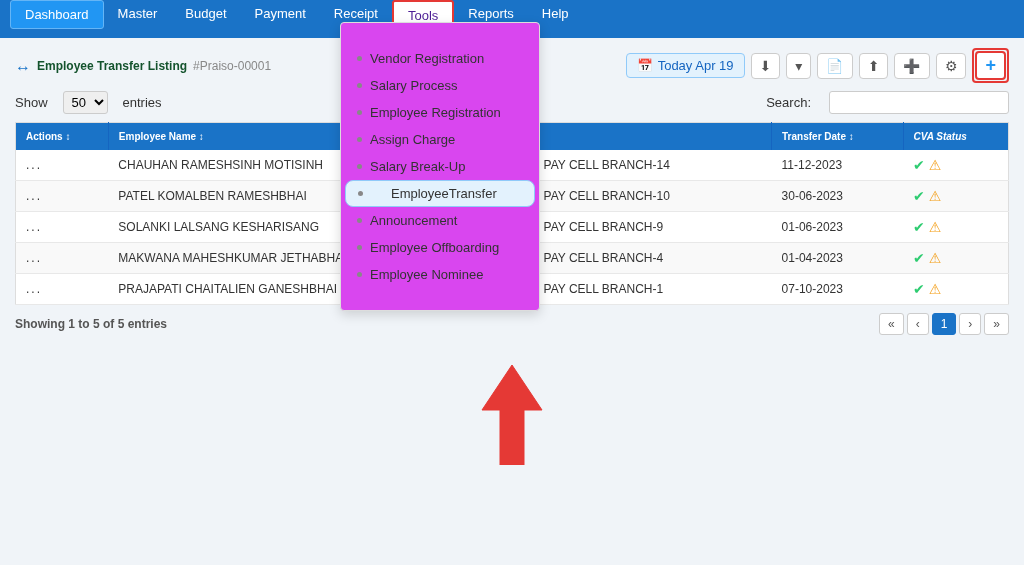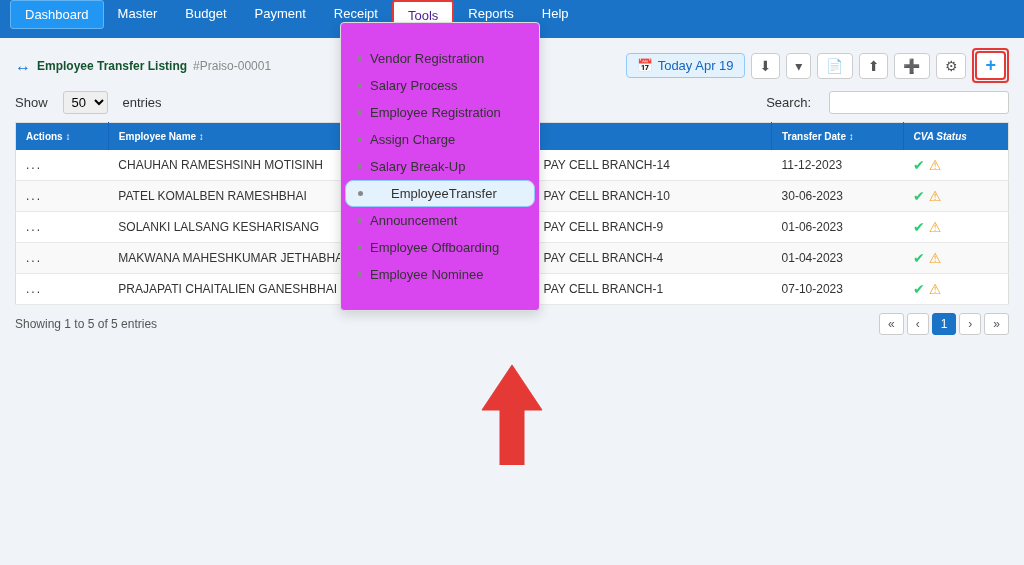--- a/index.html
+++ b/index.html
@@ -158,21 +158,21 @@
     .warn-icon { color: #f39c12; font-size: 14px; }
     .status-icons { display: flex; gap: 4px; align-items: center; }
 
     
     .table-footer {
       display: flex;
       align-items: center;
       justify-content: space-between;
       margin-top: 8px;
     }
-    .showing-text { color: #555; font-size: 12px; }
+    .showing-text { color: #555; font-size: 12px; font-weight: bold; }
     .pagination {
       display: flex;
       align-items: center;
       gap: 3px;
     }
     .page-btn {
       border: 1px solid #ccc;
       background: #fff;
       border-radius: 3px;
       padding: 3px 8px;

